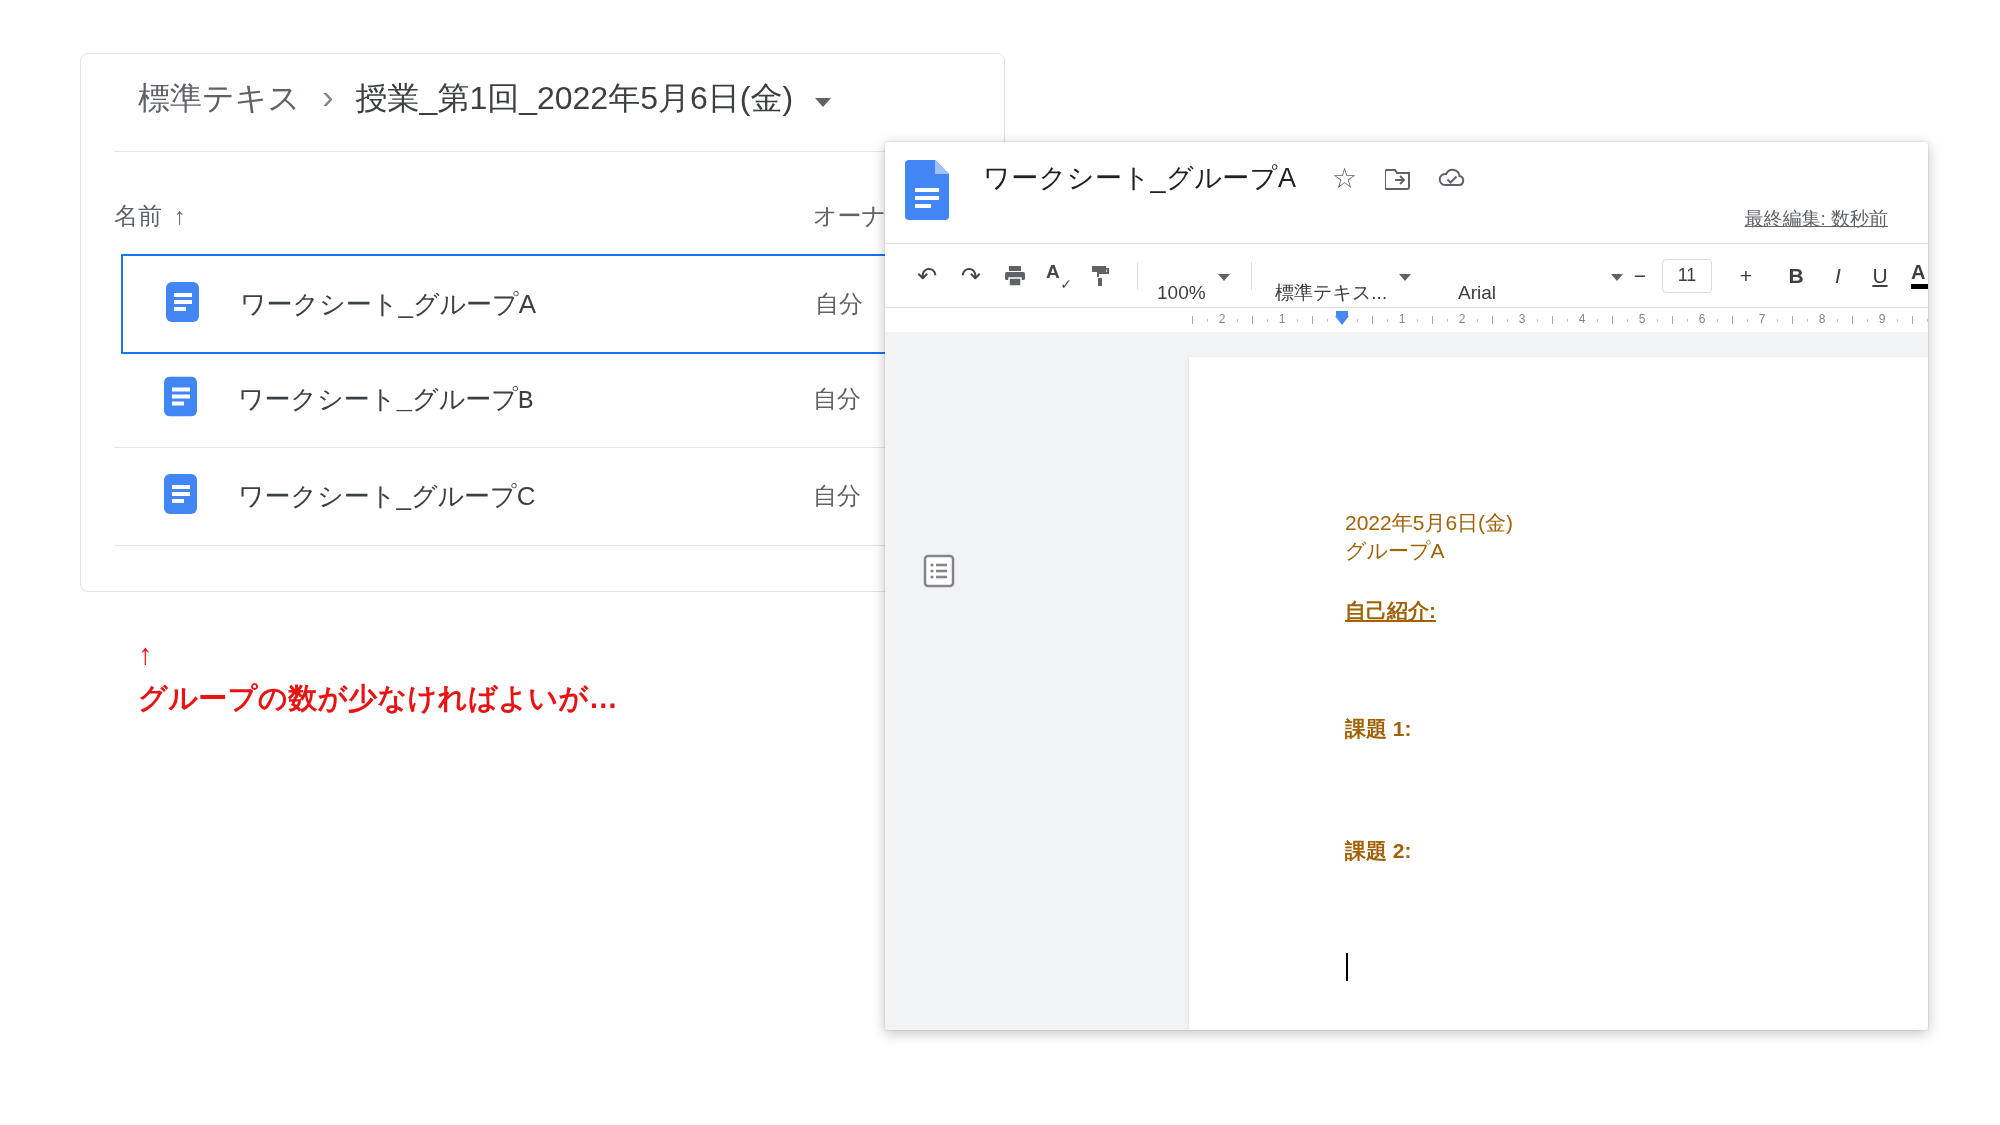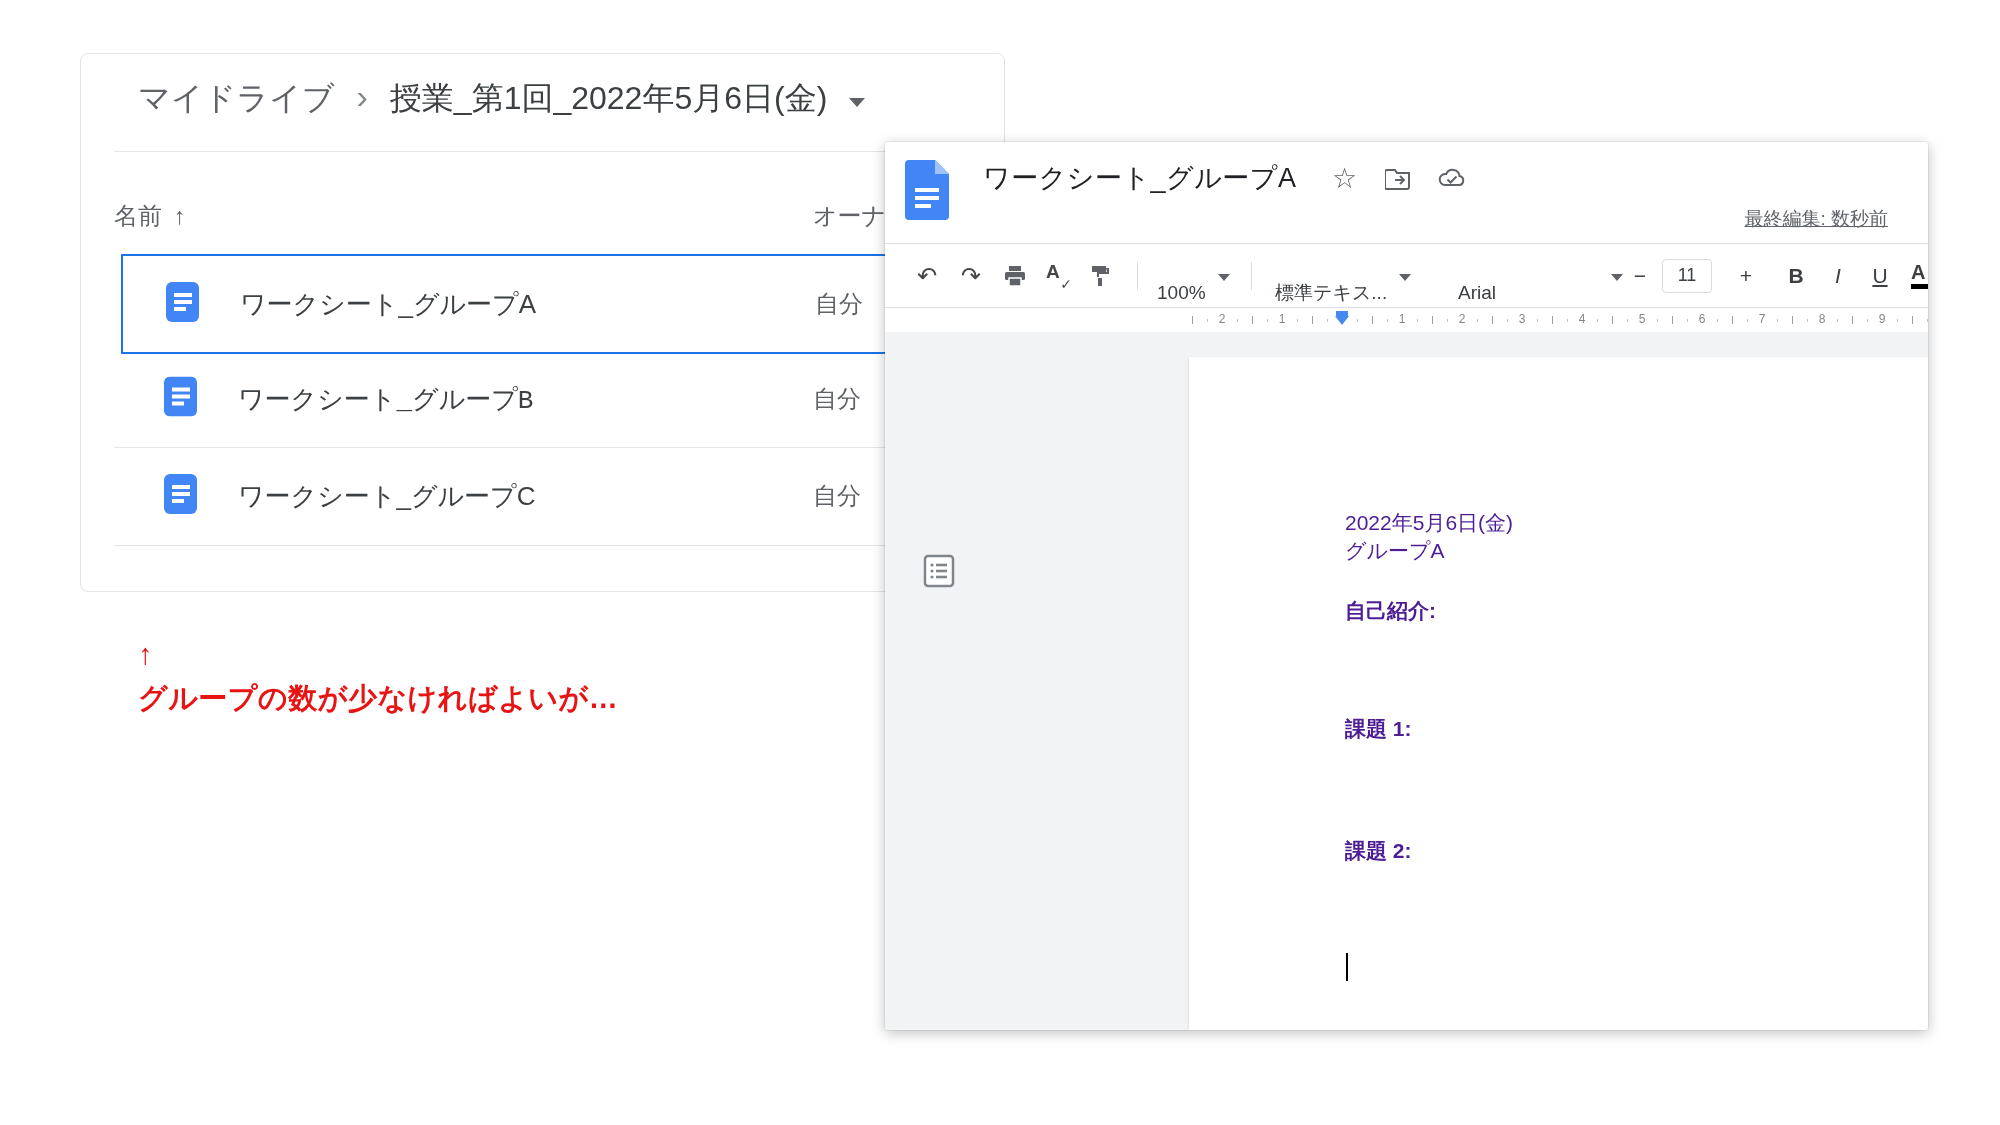--- a/index.html
+++ b/index.html
@@ -69,34 +69,34 @@
   .tick.dot{top:11px;height:3px;background:#c3c6ca;}
   .rnum{position:absolute;top:4px;width:16px;margin-left:-8px;text-align:center;font-size:12px;color:#80868b;}
   .marker{position:absolute;left:146px;top:3px;width:14px;}
   .marker .bar{width:12px;height:5px;background:#4688f1;margin:0 1px;}
   .marker .tri{width:0;height:0;border-left:7px solid transparent;border-right:7px solid transparent;
                border-top:9px solid #4688f1;}
 
   .doc-area{position:absolute;left:0;right:0;top:190px;bottom:0;background:#f1f3f4;}
   .page{position:absolute;left:304px;top:25px;width:740px;height:673px;background:#fff;
         box-shadow:0 1px 3px rgba(0,0,0,0.12);}
-  .ptxt{position:absolute;left:156px;font-size:21px;color:#4c1d95;white-space:nowrap;}
+  .ptxt{position:absolute;left:156px;font-size:21px;color:#a16207;white-space:nowrap;}
   .ptxt.b{font-weight:700;}
   .caret-line{position:absolute;left:157px;width:2px;height:28px;background:#000;}
 
   .outline-ic{position:absolute;left:38px;top:222px;}
 </style>
 </head>
 <body>
 
 <div class="stage">
 
   <div class="drive-card">
     <div class="crumb">
-      <span class="crumb-root">マイドライブ</span>
+      <span class="crumb-root">標準テキス</span>
       <span class="crumb-chev">›</span>
       <span class="crumb-cur">授業_第1回_2022年5月6日(金)</span>
       <span class="crumb-caret"></span>
     </div>
 
     <div class="dv-div" style="top:97px;"></div>
 
     <div class="col-name">
       <span>名前</span>
       <span class="sort-arrow">↑</span>
@@ -320,20 +320,20 @@
             <circle cx="9" cy="17" r="1.6" fill="#80868b"></circle>
             <rect x="13" y="15.7" width="11" height="2.6" fill="#80868b"></rect>
             <circle cx="9" cy="23" r="1.6" fill="#80868b"></circle>
             <rect x="13" y="21.7" width="11" height="2.6" fill="#80868b"></rect>
           </svg>
       </span>
 
       <div class="page">
         <div class="ptxt" style="top:152px;">2022年5月6日(金)</div>
         <div class="ptxt" style="top:180px;">グループA</div>
-        <div class="ptxt b" style="top:240px;">自己紹介:</div>
+        <div class="ptxt b" style="top:240px;text-decoration:underline;">自己紹介:</div>
         <div class="ptxt b" style="top:358px;">課題 1:</div>
         <div class="ptxt b" style="top:480px;">課題 2:</div>
         <div class="caret-line" style="top:596px;"></div>
       </div>
     </div>
   </div>
 </div>
 
 </body></html>

